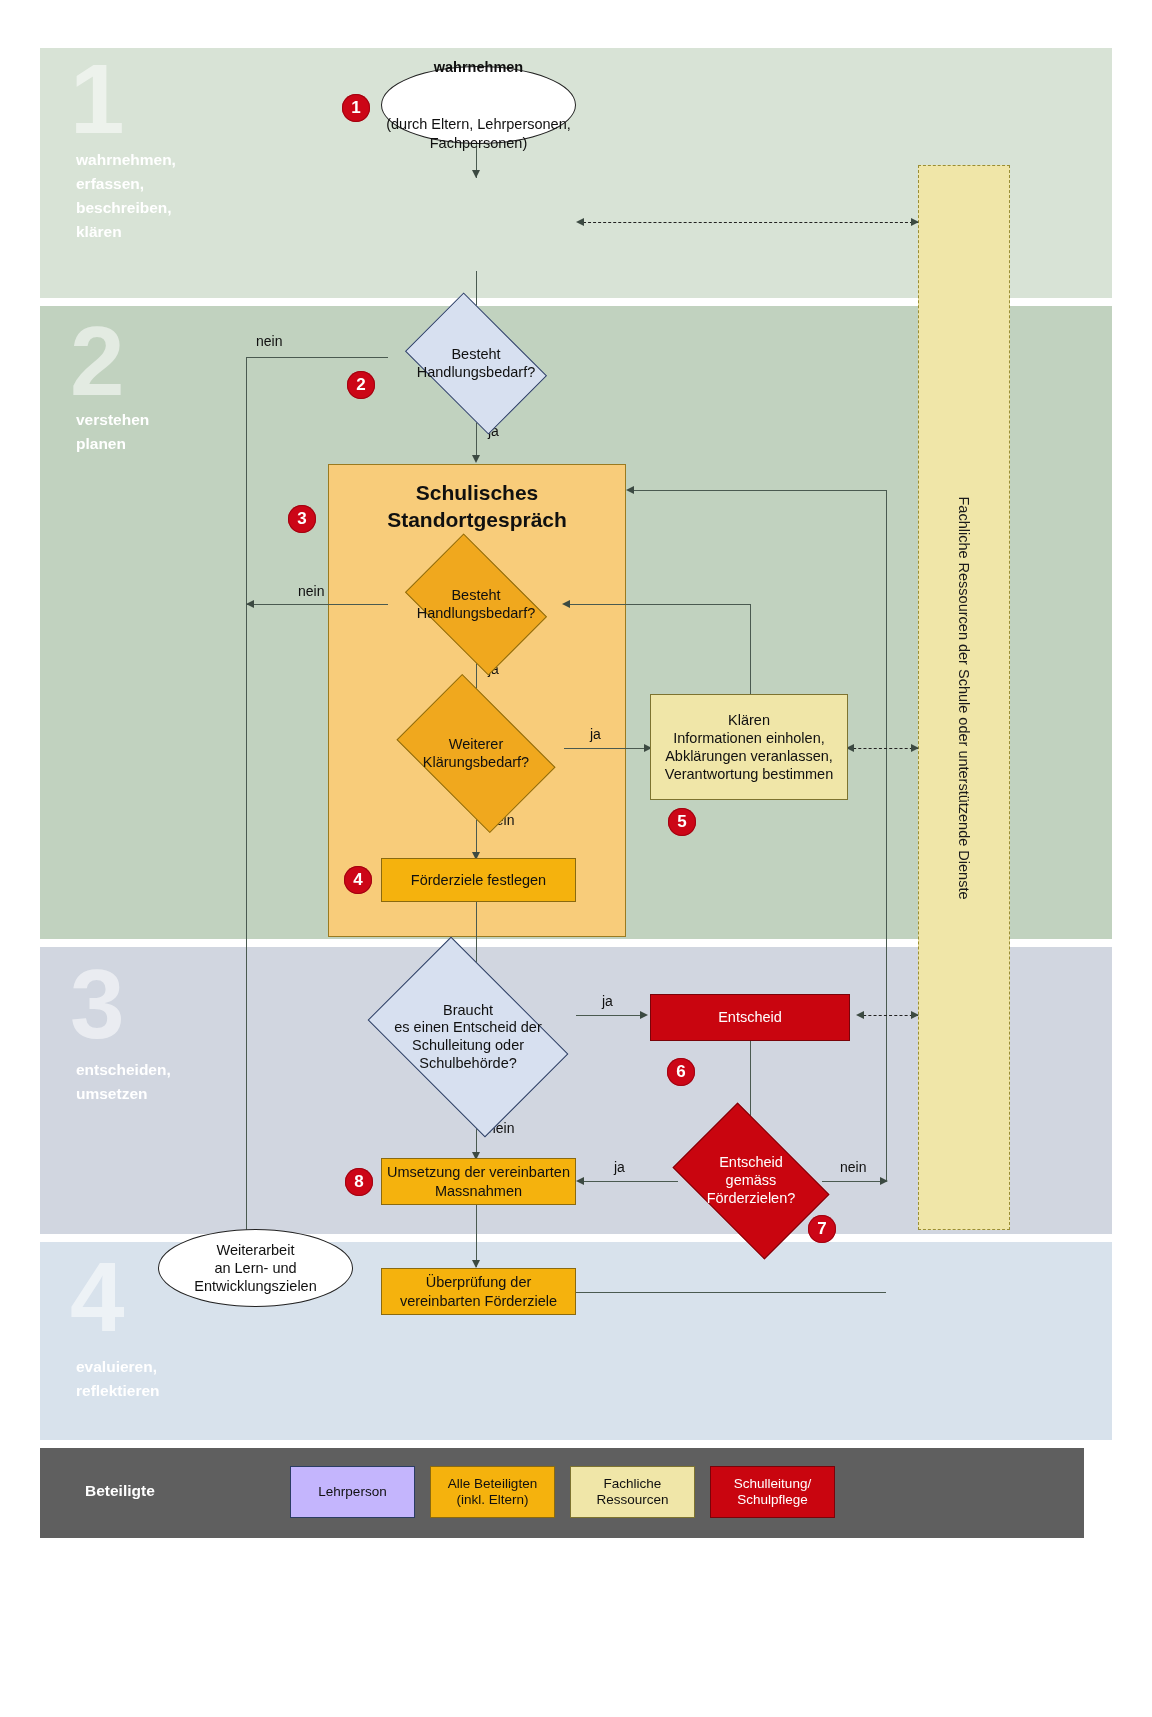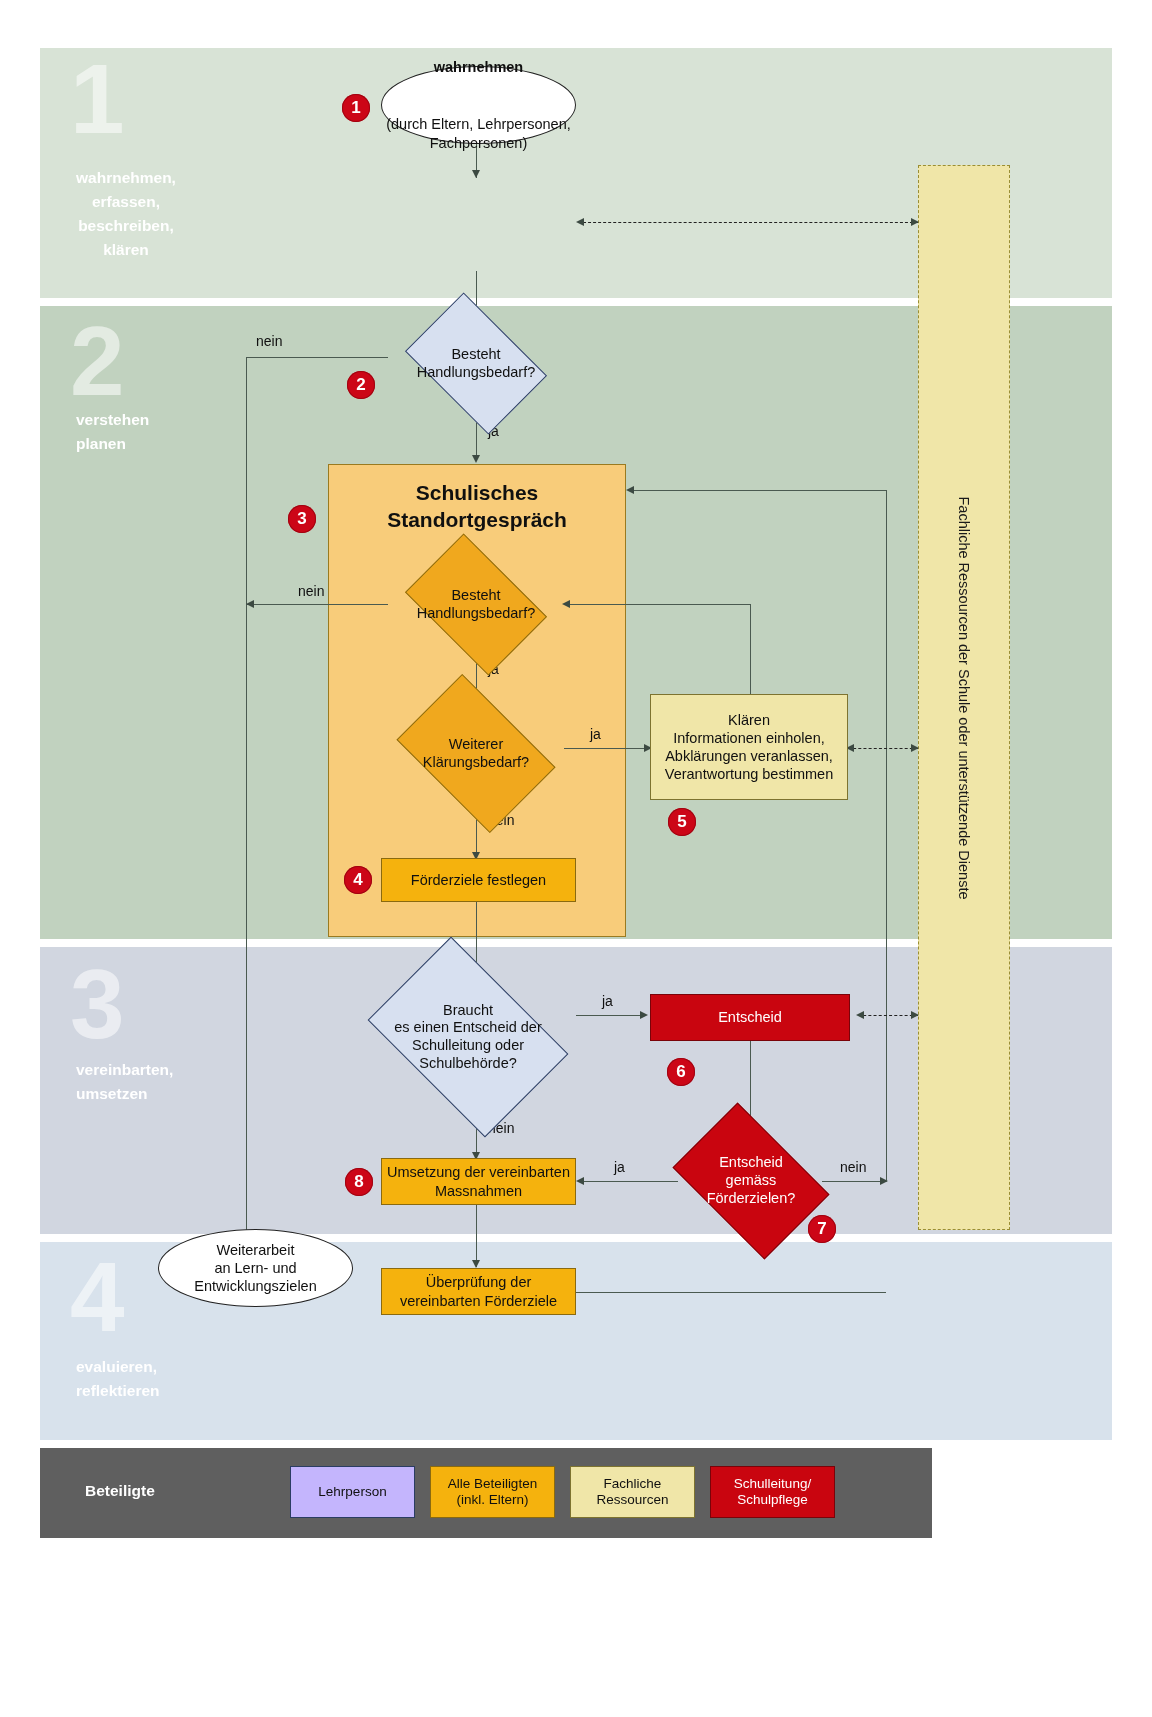--- a/index.html
+++ b/index.html
@@ -4,21 +4,21 @@
 <style>
   html,body{margin:0;padding:0;background:#ffffff;}
   body{font-family:"Liberation Sans", sans-serif;}
   #root{position:relative;width:1152px;height:1717px;background:#ffffff;overflow:hidden;}
 
   .band{position:absolute;left:40px;width:1072px;}
   #band1{top:48px;height:250px;background:#d8e3d6;}
   #band2{top:306px;height:633px;background:#c1d2bf;}
   #band3{top:947px;height:287px;background:#d1d6e0;}
   #band4{top:1242px;height:198px;background:#d8e2ec;}
-  #legendbar{position:absolute;left:40px;top:1448px;width:892px;height:90px;background:#5f5f5f;}
+  #legendbar{position:absolute;left:40px;top:1448px;width:1044px;height:90px;background:#5f5f5f;}
 
   .bignum{position:absolute;font-weight:bold;font-size:98px;line-height:1;color:rgba(255,255,255,.55);
           letter-spacing:-2px;user-select:none;}
   .bandlabel{position:absolute;font-weight:bold;font-size:15.5px;line-height:1.55;color:#ffffff;white-space:pre-line;}
 
   
   #respanel{position:absolute;left:918px;top:165px;width:92px;height:1065px;background:#f0e6a8;
             border:1px dashed #9a8e34;box-sizing:border-box;}
   #respanel .vtext{position:absolute;left:50%;top:50%;transform:translate(-50%,-50%) rotate(90deg);
             white-space:nowrap;font-size:14.5px;color:#1a1a1a;}
@@ -73,31 +73,31 @@
 <body>
 
 <div id="root">
 
   <div class="band" id="band1"></div>
   <div class="band" id="band2"></div>
   <div class="band" id="band3"></div>
   <div class="band" id="band4"></div>
 
   <div class="bignum" style="left:70px;top:50px;">1</div>
-  <div class="bandlabel" style="left:76px;top:166px;text-align:center;">wahrnehmen,
+  <div class="bandlabel" style="left:76px;top:148px;">wahrnehmen,
 erfassen,
 beschreiben,
 klären</div>
 
   <div class="bignum" style="left:70px;top:312px;">2</div>
   <div class="bandlabel" style="left:76px;top:408px;">verstehen
 planen</div>
 
   <div class="bignum" style="left:70px;top:955px;">3</div>
-  <div class="bandlabel" style="left:76px;top:1058px;">vereinbarten,
+  <div class="bandlabel" style="left:76px;top:1058px;">entscheiden,
 umsetzen</div>
 
   <div class="bignum" style="left:70px;top:1248px;">4</div>
   <div class="bandlabel" style="left:76px;top:1355px;">evaluieren,
 reflektieren</div>
 
   <div id="respanel">
     <div class="vtext">Fachliche Ressourcen der Schule oder unterstützende Dienste</div>
   </div>
 

